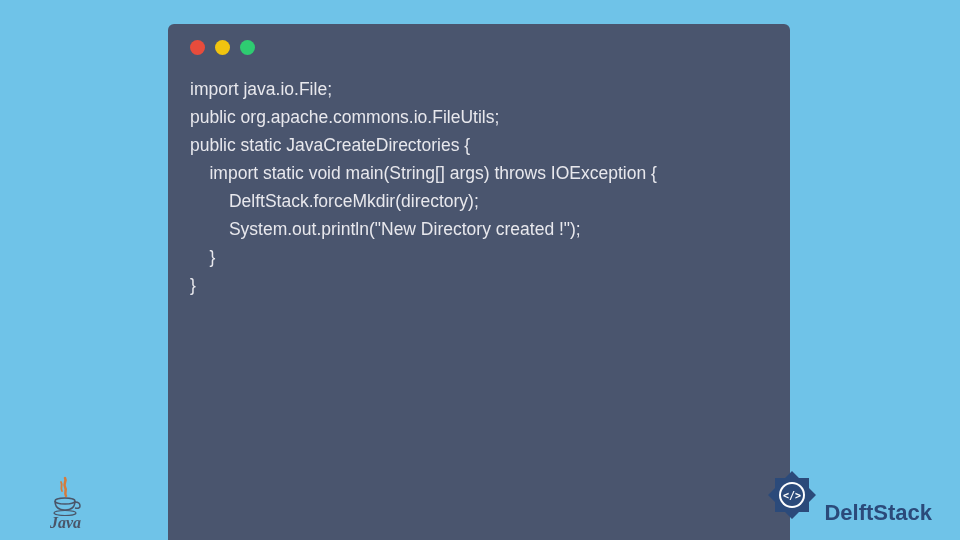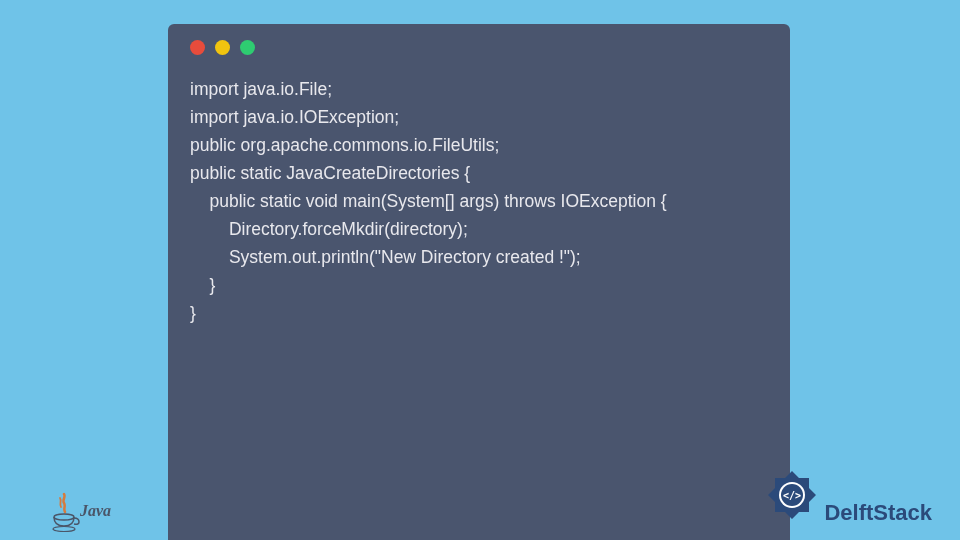--- a/index.html
+++ b/index.html
@@ -39,21 +39,21 @@
       font-size: 17.5px;
       line-height: 1.6;
       white-space: pre;
       font-family: Arial, Helvetica, sans-serif;
     }
     .java-logo {
       position: absolute;
       left: 50px;
       bottom: 8px;
       display: flex;
-      flex-direction: row;
+      flex-direction: column;
       align-items: center;
     }
     .java-cup { width: 30px; height: 40px; position: relative; }
     .java-text {
       font-family: Georgia, serif;
       font-style: italic;
       font-weight: bold;
       color: #4a5568;
       font-size: 16px;
       margin-top: -2px;
@@ -83,26 +83,25 @@
 <body>
 
 <div class="code-window">
   <div class="window-controls">
     <div class="dot dot-red"></div>
     <div class="dot dot-yellow"></div>
     <div class="dot dot-green"></div>
   </div>
   <div>
     <div class="code-line">import java.io.File;</div>
-    <div class="code-line">import java.io.IOException;</div>
     <div class="code-line">public org.apache.commons.io.FileUtils;</div>
     <div class="code-line">public static JavaCreateDirectories {</div>
     <div class="code-line"></div>
-    <div class="code-line">    public static void main(System[] args) throws IOException {</div>
-    <div class="code-line">        Directory.forceMkdir(directory);</div>
+    <div class="code-line">    import static void main(String[] args) throws IOException {</div>
+    <div class="code-line">        DelftStack.forceMkdir(directory);</div>
     <div class="code-line">        System.out.println("New Directory created !");</div>
     <div class="code-line">    }</div>
     <div class="code-line"></div>
     <div class="code-line">}</div>
   </div>
 </div>
 
 <div class="java-logo">
   <div class="java-cup">
     <svg viewBox="0 0 30 40" width="30" height="40">

